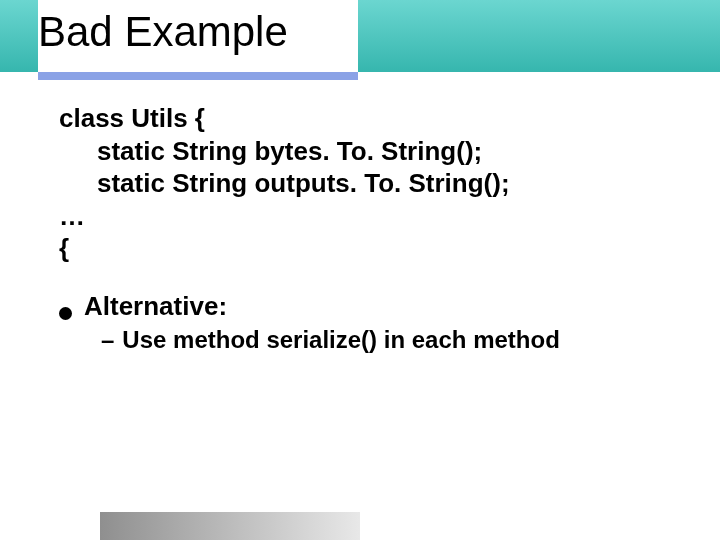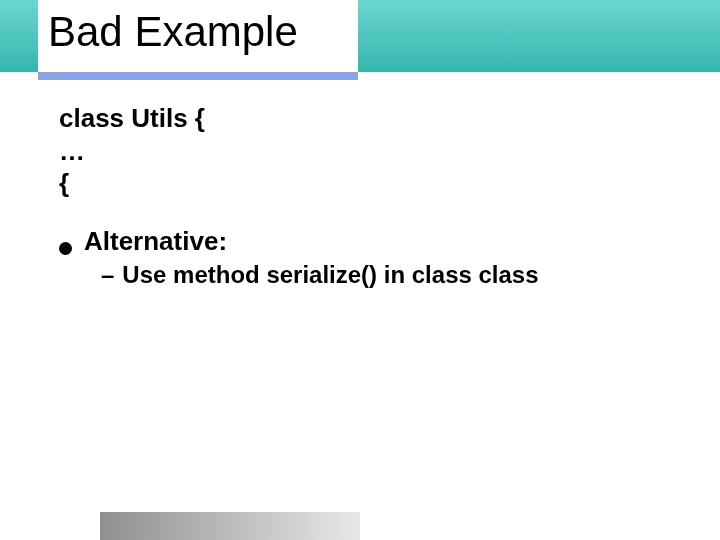--- a/index.html
+++ b/index.html
@@ -22,21 +22,20 @@
     background: linear-gradient(to bottom, #6bd6d0 0%, #36b6ae 100%);
   }
   
   .title-box {
     position: absolute;
     top: 0;
     left: 38px;
     width: 320px;
     height: 72px;
     background: #ffffff;
-    padding-left: 10px;
     box-sizing: border-box;
   }
   .title-text {
     font-size: 42px;
     font-weight: 400;
     color: #000000;
     line-height: 64px;
   }
   
   .blue-rule {
@@ -118,29 +117,31 @@
 <div class="title-box">
   <span class="title-text">Bad Example</span>
 </div>
 
 <div class="blue-rule"></div>
 
 <div class="body">
 
   <div class="code-block">
     <div>class Utils {</div>
+    <div class="code-indent">static String bytes. To. String();</div>
+    <div class="code-indent">static String outputs. To. String();</div>
     <div>…</div>
     <div>{</div>
   </div>
 
   <div class="bullet-row">
     <span class="bullet-dot"></span>
     <span class="bullet-label">Alternative:</span>
   </div>
 
   <div class="sub-row">
     <span class="sub-dash">–</span>
-    <span class="sub-text">Use method serialize() in class class</span>
+    <span class="sub-text">Use method serialize() in each method</span>
   </div>
 
 </div>
 
 <div class="bottom-bar"></div>
 
 </body></html>

